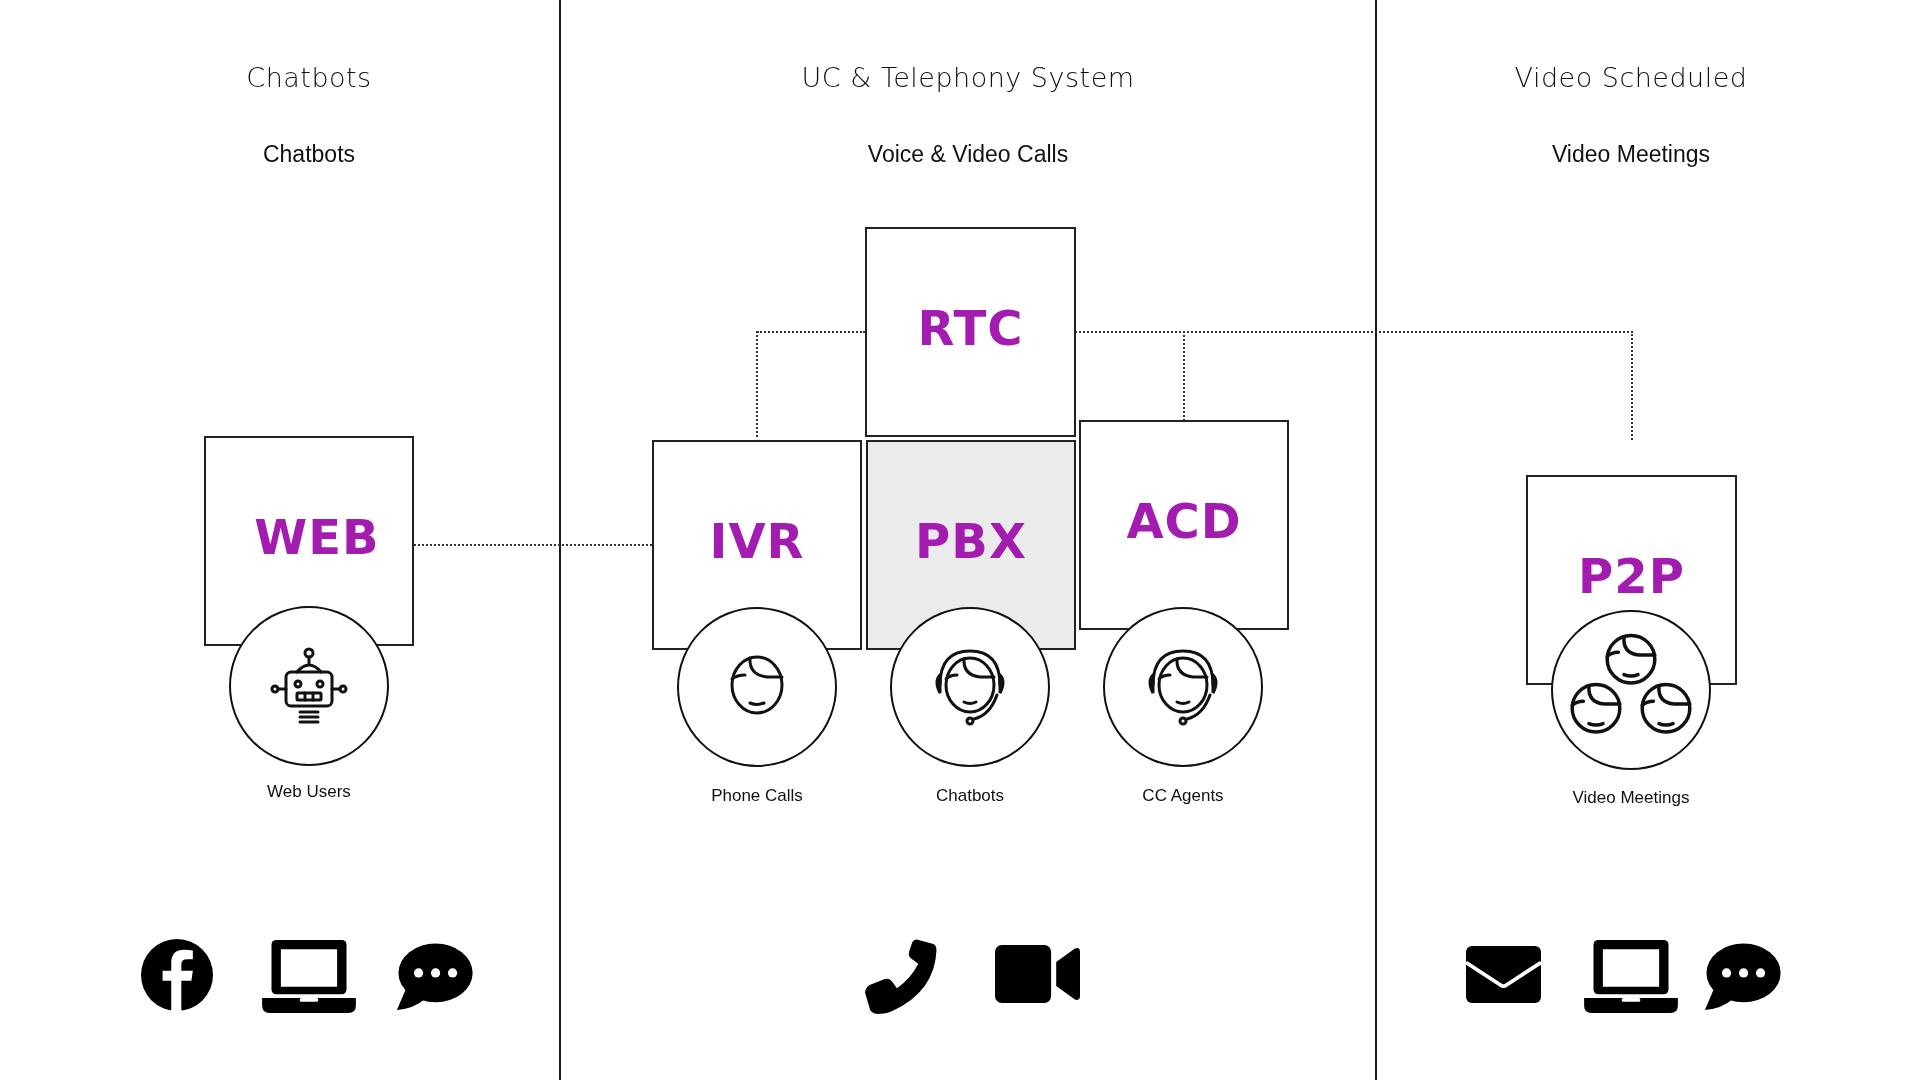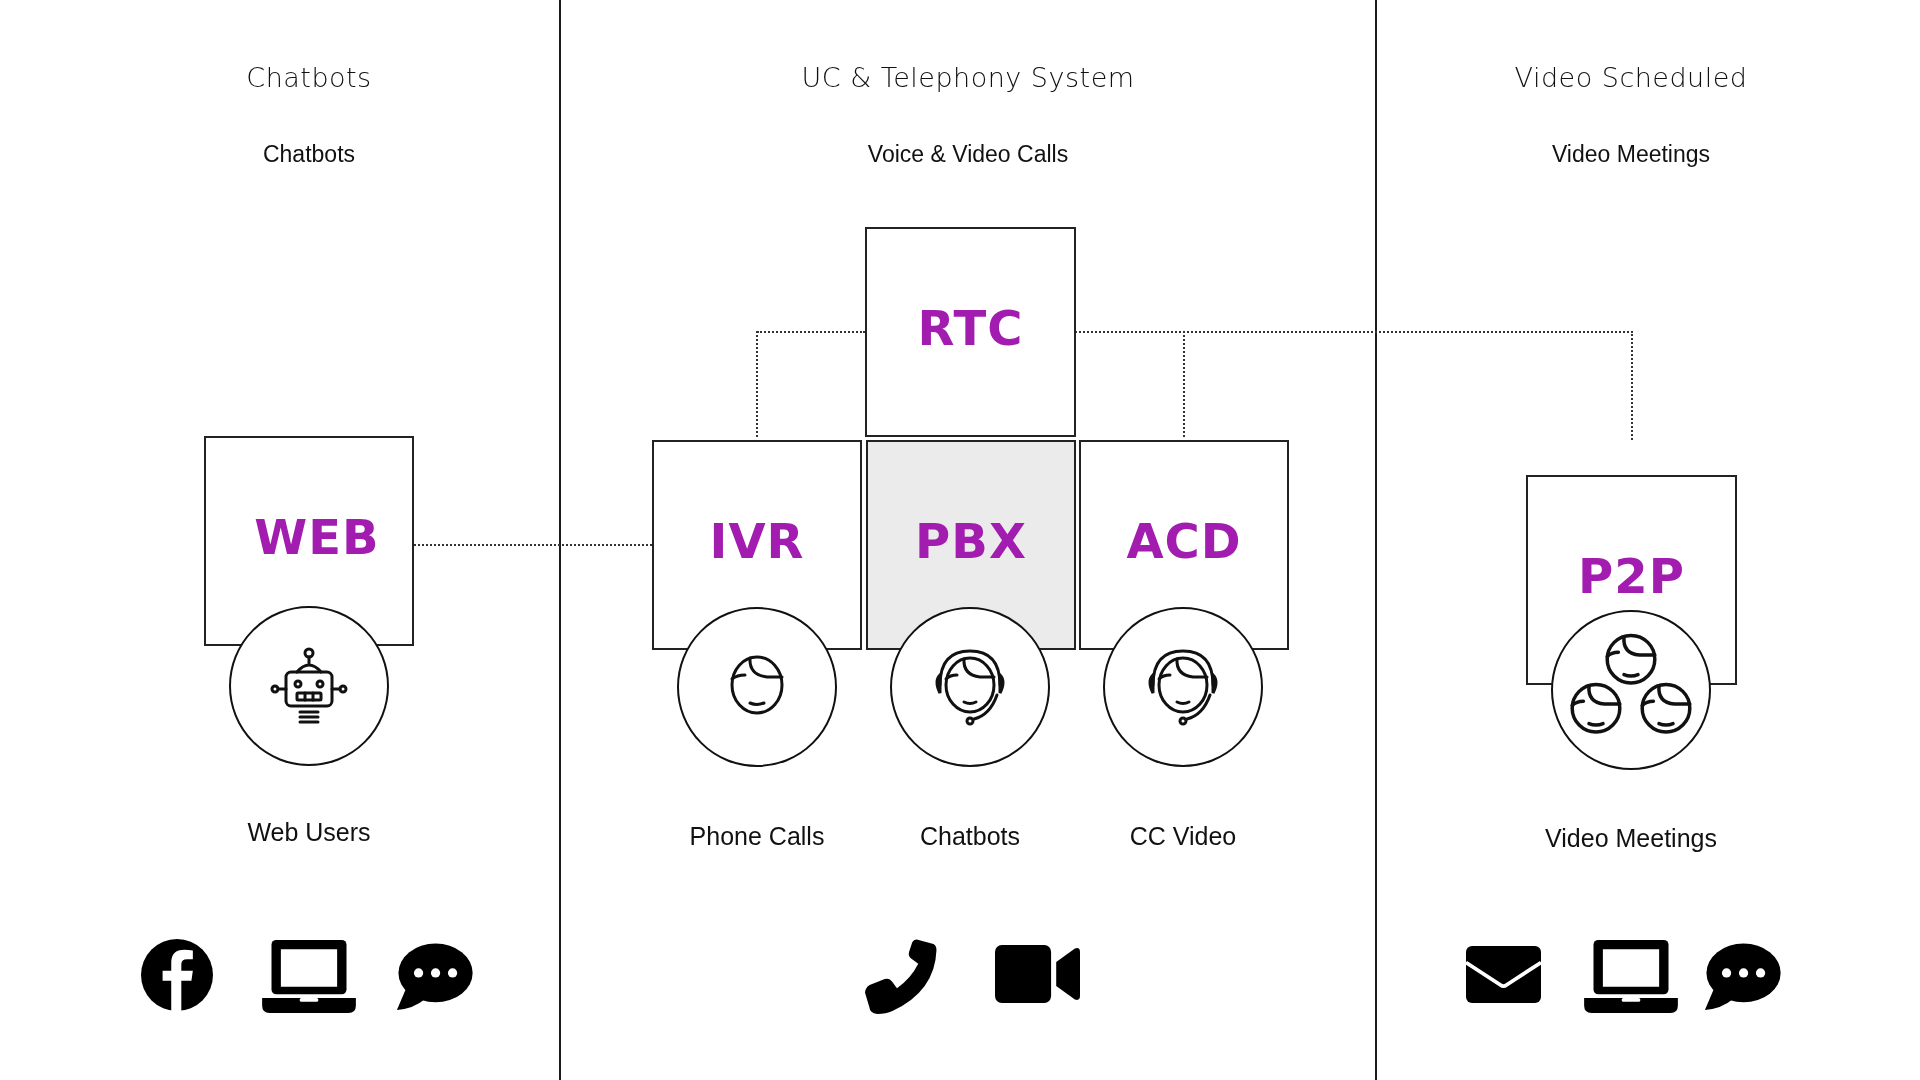--- a/index.html
+++ b/index.html
@@ -5,21 +5,21 @@
   html, body { margin:0; padding:0; background:#ffffff; }
   body { width:1920px; height:1080px; position:relative; overflow:hidden; font-family:"Liberation Sans", sans-serif; color:#000; }
   .divider { position:absolute; top:0; width:2px; height:1080px; background:#1a1a1a; }
   .col-title { position:absolute; width:600px; text-align:center; font-family:"DejaVu Sans", sans-serif; font-weight:200; font-size:27px; letter-spacing:0.5px; color:#111; top:62px; }
   .col-sub { position:absolute; width:600px; text-align:center; font-size:23px; color:#111; top:141px; }
   .box { position:absolute; border:2px solid #222; background:#fff; box-sizing:border-box; display:flex; align-items:center; justify-content:center; }
   .box.shaded { background:#ebebeb; }
   .box .lbl { font-family:"DejaVu Sans", sans-serif; font-weight:bold; font-size:48px; letter-spacing:1px; color:#a21caf; margin-top:-8px; }
   .circle { position:absolute; width:160px; height:160px; border:2px solid #111; border-radius:50%; background:#fff; box-sizing:border-box; display:flex; align-items:center; justify-content:center; }
   .circle svg { width:100px; height:100px; }
-  .user-label { position:absolute; width:300px; text-align:center; font-size:25px; color:#111;margin-top:36px; }
+  .user-label { position:absolute; width:300px; text-align:center; font-size:17px; color:#111; }
   .hline { position:absolute; height:0; border-top:2px dotted #333; }
   .vline { position:absolute; width:0; border-left:2px dotted #333; }
   .bicon { position:absolute; }
   .bicon svg { width:100%; height:100%; display:block; }
 </style>
 </head>
 <body>
 
 <div class="divider" style="left:559px;"></div>
 <div class="divider" style="left:1375px;"></div>
@@ -64,21 +64,21 @@
 </div>
 
 <div class="box" style="left:652px; top:440px; width:210px; height:210px;">
   <span class="lbl">IVR</span>
 </div>
 
 <div class="box shaded" style="left:866px; top:440px; width:210px; height:210px;">
   <span class="lbl">PBX</span>
 </div>
 
-<div class="box" style="left:1079px; top:440px; width:210px; height:210px;">
+<div class="box" style="left:1079px; top:420px; width:210px; height:210px;">
   <span class="lbl">ACD</span>
 </div>
 
 <div class="circle" style="left:677px; top:607px;">
   <svg viewBox="0 0 100 100" fill="none" stroke="#111" stroke-width="3" stroke-linecap="round">
     <ellipse cx="50" cy="48" rx="25" ry="28"></ellipse>
     <path d="M43 21 Q42 38 60 40 H75"></path>
     <path d="M25 42 Q30 38 38 38"></path>
     <path d="M43 66 Q50 69 57 66"></path>
   </svg>
@@ -104,21 +104,21 @@
     <path d="M44 65 Q50 68 56 65"></path>
     <path d="M20 48 Q20 14 50 14 Q80 14 80 48"></path>
     <path d="M20 38 Q14 44 20 56 Z"></path>
     <path d="M80 38 Q86 44 80 56 Z"></path>
     <path d="M77 58 Q70 78 54 82"></path>
     <circle cx="50" cy="84" r="3"></circle>
   </svg>
 </div>
 <div class="user-label" style="left:607px; top:786px;">Phone Calls</div>
 <div class="user-label" style="left:820px; top:786px;">Chatbots</div>
-<div class="user-label" style="left:1033px; top:786px;">CC Video</div>
+<div class="user-label" style="left:1033px; top:786px;">CC Agents</div>
 
 <div class="box" style="left:1526px; top:443px; width:211px; height:210px;margin-top:32px;">
   <span class="lbl">P2P</span>
 </div>
 <div class="circle" style="left:1551px; top:610px;">
   <svg viewBox="0 0 100 100" fill="none" stroke="#111" stroke-width="2.5" stroke-linecap="round" style="width:140px;height:140px;">
     <circle cx="50" cy="28" r="17"></circle>
     <path d="M45 12 Q44 24 56 25 H67"></path>
     <path d="M33 26 Q36 23 41 23"></path>
     <path d="M45 39 Q50 41 55 39"></path>

